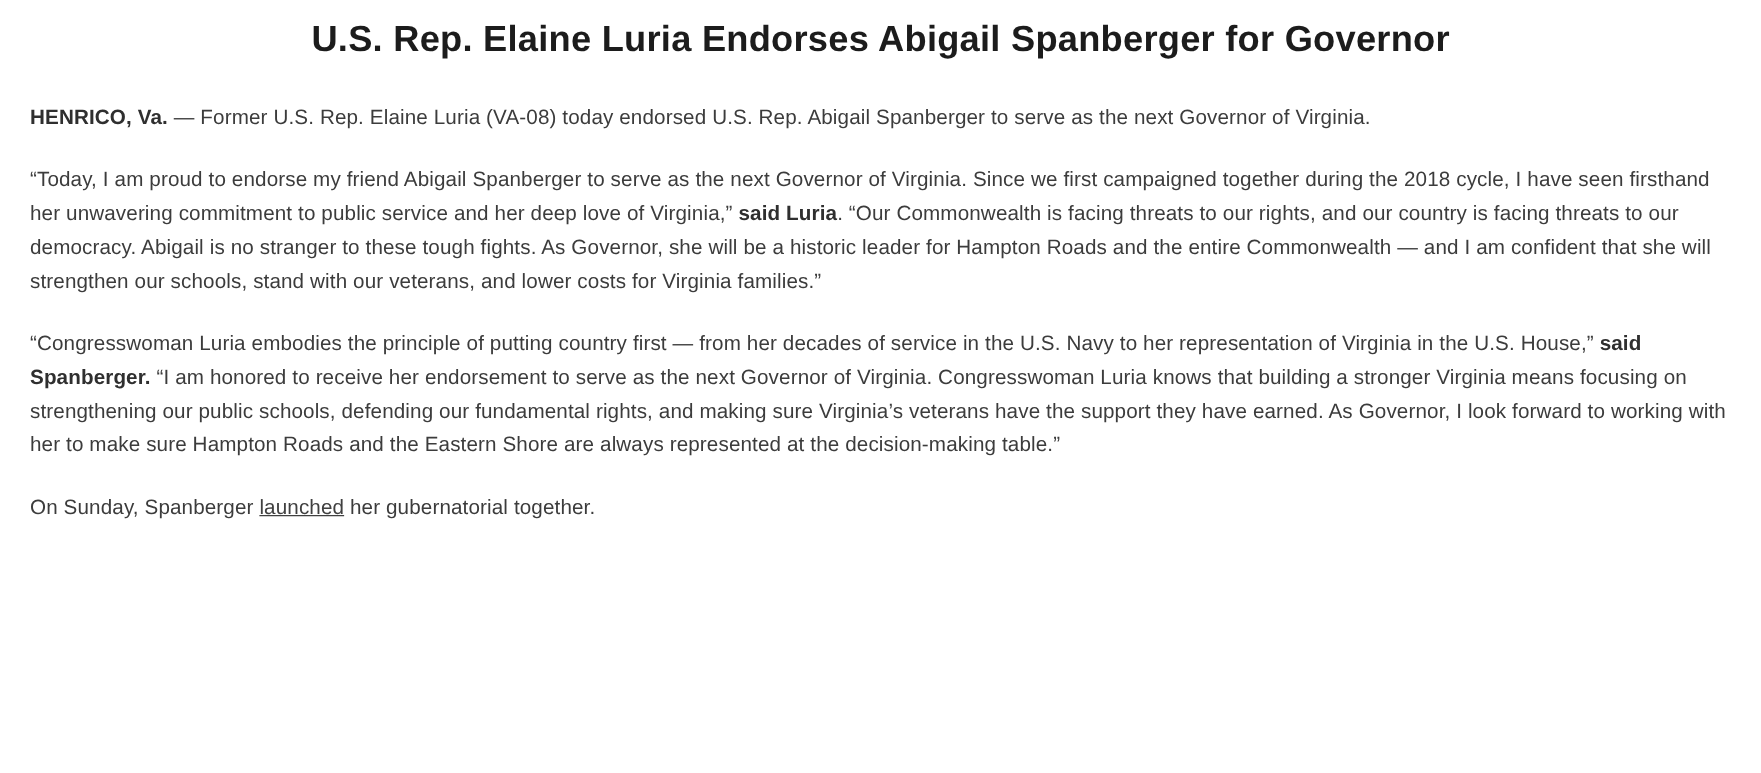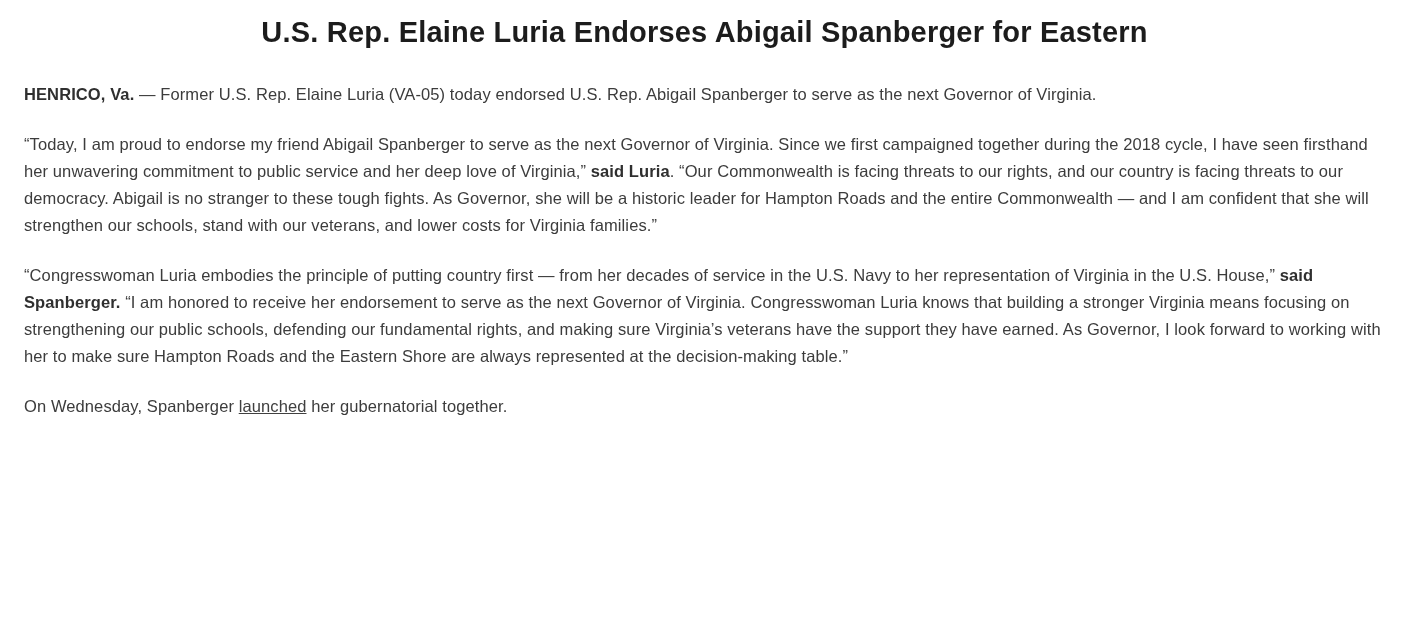--- a/index.html
+++ b/index.html
@@ -40,29 +40,29 @@
     color: #404040;
     text-decoration: underline;
     cursor: pointer;
   }
 </style>
 </head>
 <body>
 
 <div class="page">
 
-  <h1 class="headline">U.S. Rep. Elaine Luria Endorses Abigail Spanberger for Eastern</h1>
+  <h1 class="headline">U.S. Rep. Elaine Luria Endorses Abigail Spanberger for Governor</h1>
 
   <div class="article">
 
-    <p><strong>HENRICO, Va.</strong><span> — Former U.S. Rep. Elaine Luria (VA-05) today endorsed U.S. Rep. Abigail Spanberger to serve as the next Governor of Virginia.</span></p>
+    <p><strong>HENRICO, Va.</strong><span> — Former U.S. Rep. Elaine Luria (VA-08) today endorsed U.S. Rep. Abigail Spanberger to serve as the next Governor of Virginia.</span></p>
 
 
     <p><span>“Today, I am proud to endorse my friend Abigail Spanberger to serve as the next Governor of Virginia. Since we first campaigned together during the 2018 cycle, I have seen firsthand her unwavering commitment to public service and her deep love of Virginia,” </span><strong>said Luria</strong><span>. “Our Commonwealth is facing threats to our rights, and our country is facing threats to our democracy. Abigail is no stranger to these tough fights. As Governor, she will be a historic leader for Hampton Roads and the entire Commonwealth — and I am confident that she will strengthen our schools, stand with our veterans, and lower costs for Virginia families.”</span></p>
 
     <p><span>“Congresswoman Luria embodies the principle of putting country first — from her decades of service in the U.S. Navy to her representation of Virginia in the U.S. House,” </span><strong>said Spanberger.</strong><span> “I am honored to receive her endorsement to serve as the next Governor of Virginia. Congresswoman Luria knows that building a stronger Virginia means focusing on strengthening our public schools, defending our fundamental rights, and making sure Virginia’s veterans have the support they have earned. As Governor, I look forward to working with her to make sure Hampton Roads and the Eastern Shore are always represented at the decision-making table.”</span></p>
 
-    <p><span>On Wednesday, Spanberger </span><a class="inline-link">launched</a><span> her gubernatorial together.</span></p>
+    <p><span>On Sunday, Spanberger </span><a class="inline-link">launched</a><span> her gubernatorial together.</span></p>
 
 
 
   </div>
 </div>
 
 </body></html>

